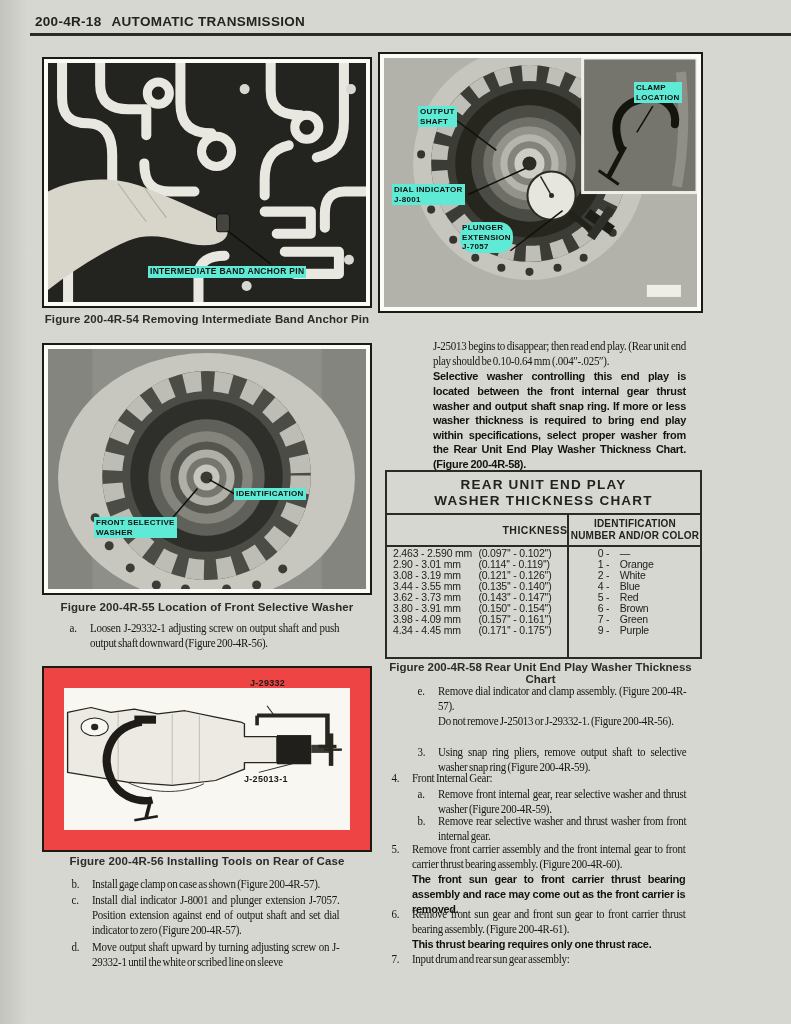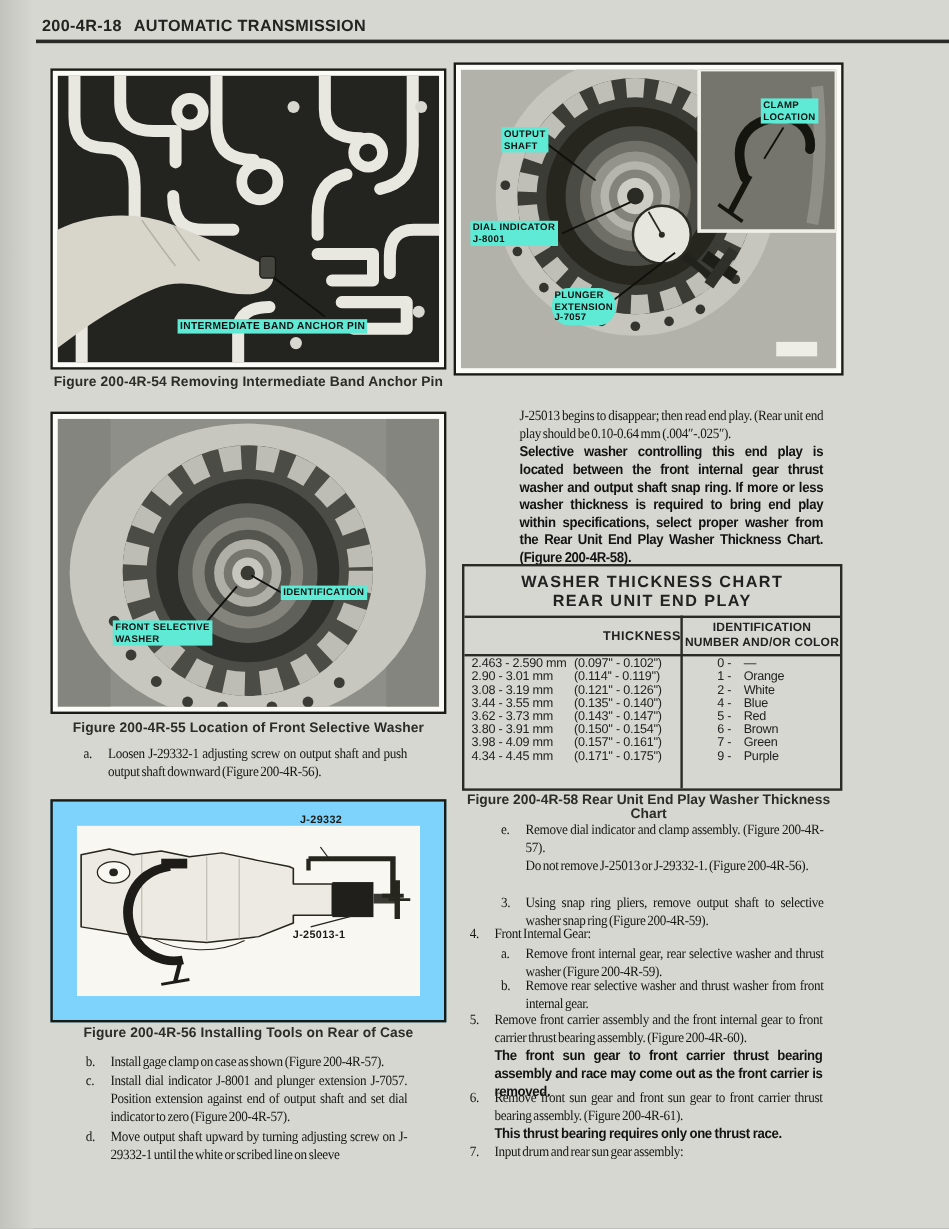--- a/index.html
+++ b/index.html
@@ -140,21 +140,21 @@
       <div>WASHER</div>
     </div>
   </div>
   <div class="figcap" style="left:42px; top:601px; width:330px;">Figure 200-4R-55 Location of Front Selective Washer</div>
 
   <div class="step" style="left:90px; top:621px; width:268px;">
     <span class="mk">a.</span>
     <span>Loosen J-29332-1 adjusting screw on output shaft and push output shaft downward (Figure 200-4R-56).</span>
   </div>
 
-  <div class="figbox" style="left:42px; top:666px; width:330px; height:186px; padding:20px; background:#7dd3fc;">
+  <div class="figbox" style="left:42px; top:666px; width:330px; height:186px; padding:20px; background:#ef4444;">
     <svg viewBox="0 0 317 175" preserveAspectRatio="none">
       <rect width="317" height="175" fill="#f8f7f1"></rect>
       <path d="M4,30 L30,24 L52,30 L78,26 L104,32 L134,28 L168,36 L196,42 L200,44 L200,60 L236,60 L236,92 L200,92 L200,100 L168,114 L120,120 L70,116 L4,104 Z" fill="#eceae2" stroke="#26261f" stroke-width="1.5" stroke-linejoin="round"></path>
       <path d="M60,30 V114 M120,32 V118 M150,34 V116" stroke="#b9b7ae" stroke-width="1" fill="none"></path>
       <path d="M70,116 C95,130 130,132 155,118" stroke="#26261f" stroke-width="1" fill="none"></path>
       <ellipse cx="34" cy="48" rx="15" ry="11" fill="#f8f7f1" stroke="#26261f" stroke-width="1.2"></ellipse>
       <circle cx="34" cy="48" r="4" fill="#26261f"></circle>
       <circle cx="58" cy="58" r="3" fill="#f8f7f1" stroke="#26261f"></circle>
       <rect x="236" y="58" width="38" height="36" fill="#201f1b"></rect>
       <rect x="274" y="70" width="20" height="10" fill="#3a3933"></rect>
@@ -231,40 +231,40 @@
       <line x1="268" y1="48" x2="252" y2="74" stroke="#0f0f0b" stroke-width="1.5"></line>
     </svg>
     <div class="plabel" style="left:38px; top:52px;">
       <div>OUTPUT</div>
       <div>SHAFT</div>
     </div>
     <div class="plabel" style="left:12px; top:130px;">
       <div>DIAL INDICATOR</div>
       <div>J-8001</div>
     </div>
-    <div class="plabel" style="left:80px; top:186px;border-radius:14px;">
+    <div class="plabel" style="left:80px; top:168px;border-radius:14px;">
       <div>PLUNGER</div>
       <div>EXTENSION</div>
       <div>J-7057</div>
     </div>
     <div class="plabel" style="left:254px; top:28px;">
       <div>CLAMP</div>
       <div>LOCATION</div>
     </div>
   </div>
 
   <div class="para" style="left:433px; top:339px; width:272px;">
     <div>J-25013 begins to disappear; then read end play. (Rear unit end play should be 0.10-0.64 mm (.004″-.025″).</div>
     <div class="bnote">Selective washer controlling this end play is located between the front internal gear thrust washer and output shaft snap ring. If more or less washer thickness is required to bring end play within specifications, select proper washer from the Rear Unit End Play Washer Thickness Chart. (Figure 200-4R-58).</div>
   </div>
 
   <div class="chartbox">
     <div class="ctitle">
+      <div>REAR UNIT END PLAY</div>
       <div>WASHER THICKNESS CHART</div>
-      <div>REAR UNIT END PLAY</div>
     </div>
     <div class="cline1"></div>
     <div class="chead">
       <div class="c1h">THICKNESS</div>
       <div class="c2h">
         <div>IDENTIFICATION</div>
         <div>NUMBER AND/OR COLOR</div>
       </div>
     </div>
     <div class="cline2"></div>

